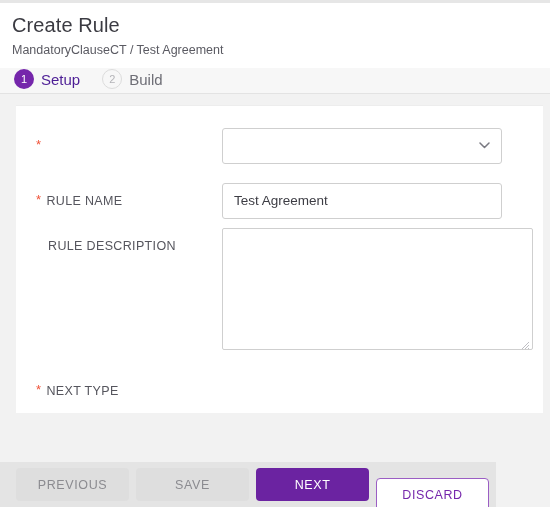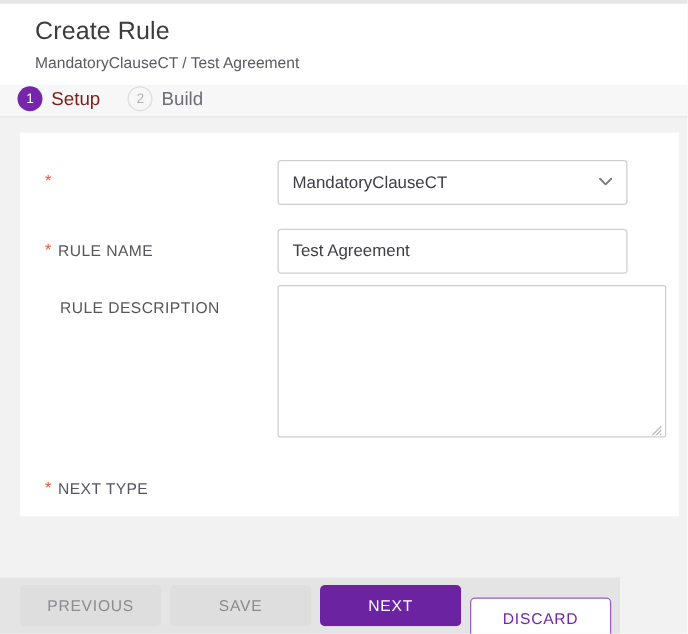--- a/index.html
+++ b/index.html
@@ -25,21 +25,21 @@
     background: #e6e6e6;
   }
 
   
   .header {
     position: absolute;
     top: 3px; left: 0;
     width: 550px;
     height: 65px;
     background: #ffffff;
-    padding: 9px 0 0 28px;
+    padding: 9px 0 0 12px;
   }
   .page-title {
     font-size: 20px;
     color: #3b3b42;
     font-weight: normal;
     line-height: 26px;
     letter-spacing: 0.1px;
   }
   .breadcrumb {
     font-size: 12.5px;
@@ -85,21 +85,21 @@
     background: #7526ab;
     color: #ffffff;
   }
   .step-circle.inactive {
     background: #f7f7f7;
     color: #b4b4b8;
     border: 1px solid #dcdcdc;
   }
   .step-label {
     font-size: 15px;
-    color: #7f1d1d;
+    color: #4c1d95;
   }
   .step-label.inactive { color: #6e6e76; }
 
   
   .card {
     position: absolute;
     top: 105px;
     left: 16px;
     width: 527px;
     height: 308px;
@@ -241,21 +241,20 @@
 </div>
 
 <div class="card">
 
   <div class="field-row r1">
     <div class="field-label">
       <span class="req-star">*</span>
     </div>
     <div class="control-wrap">
       <div class="select-box">
-        <span>MandatoryClauseCT</span>
         <span class="chevron">
           <svg width="11" height="7" viewBox="0 0 11 7">
             <path d="M1 1 L5.5 5.5 L10 1" fill="none" stroke="#7a7a82" stroke-width="1.5" stroke-linecap="round" stroke-linejoin="round"></path>
           </svg>
         </span>
       </div>
     </div>
   </div>
 
   <div class="field-row r2">

